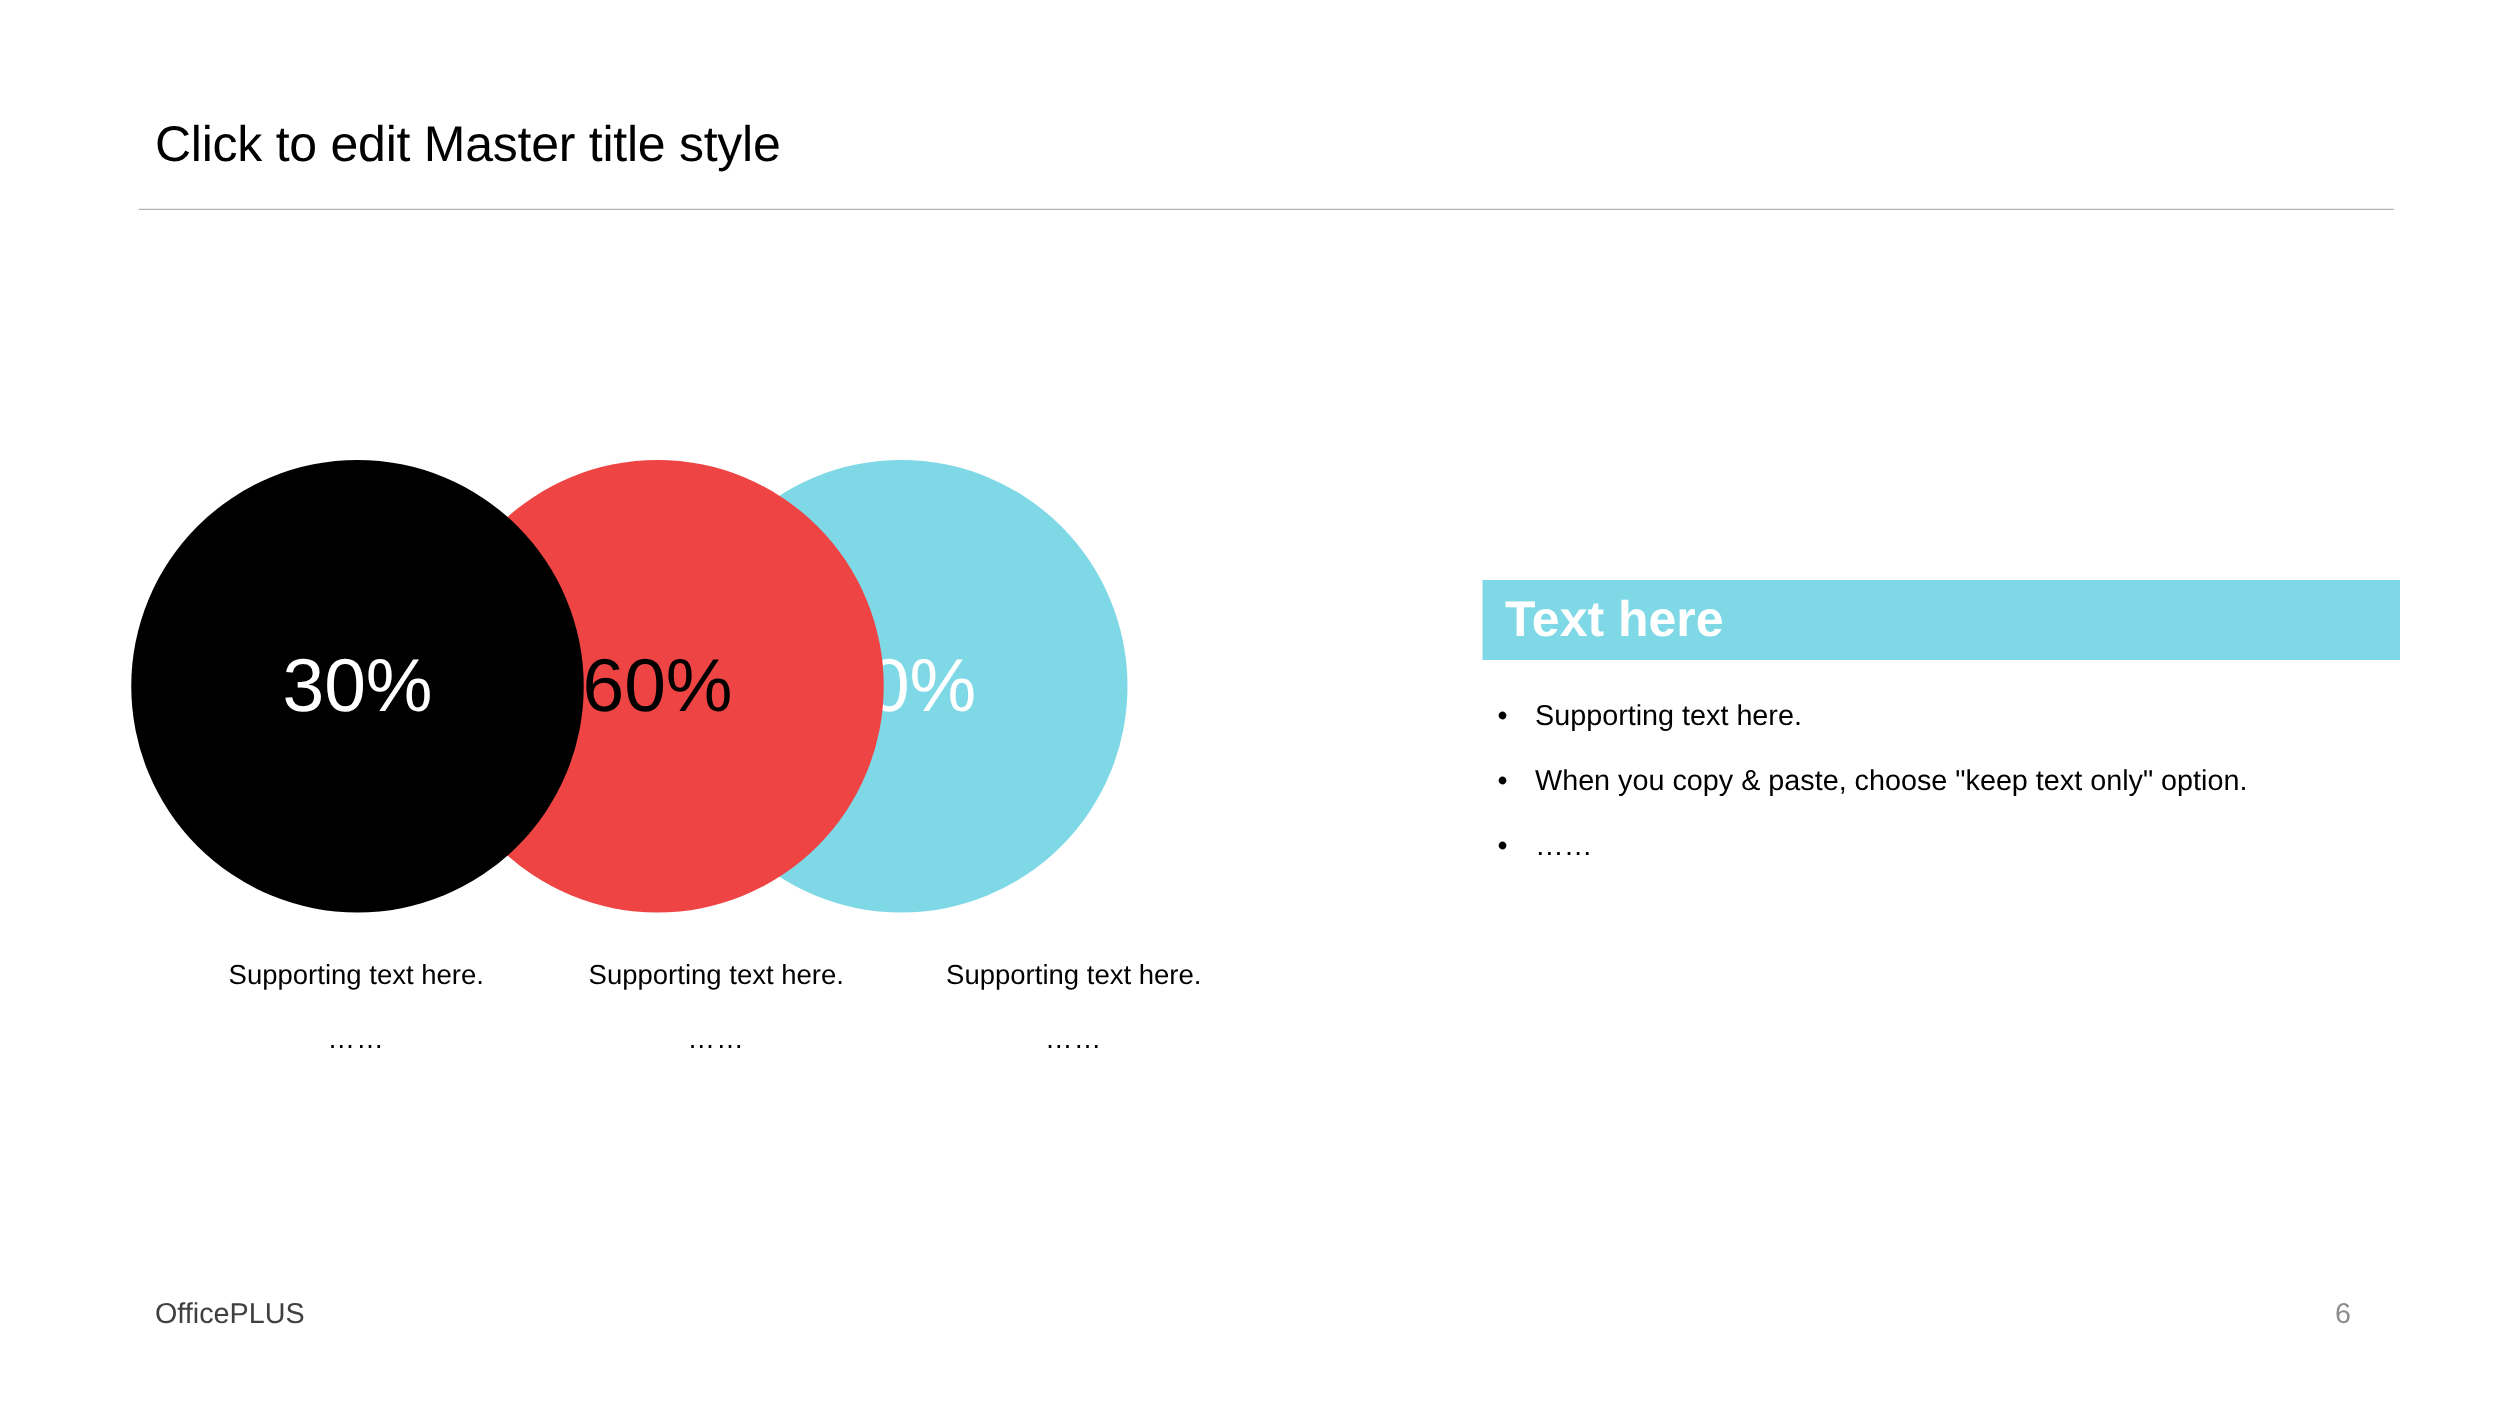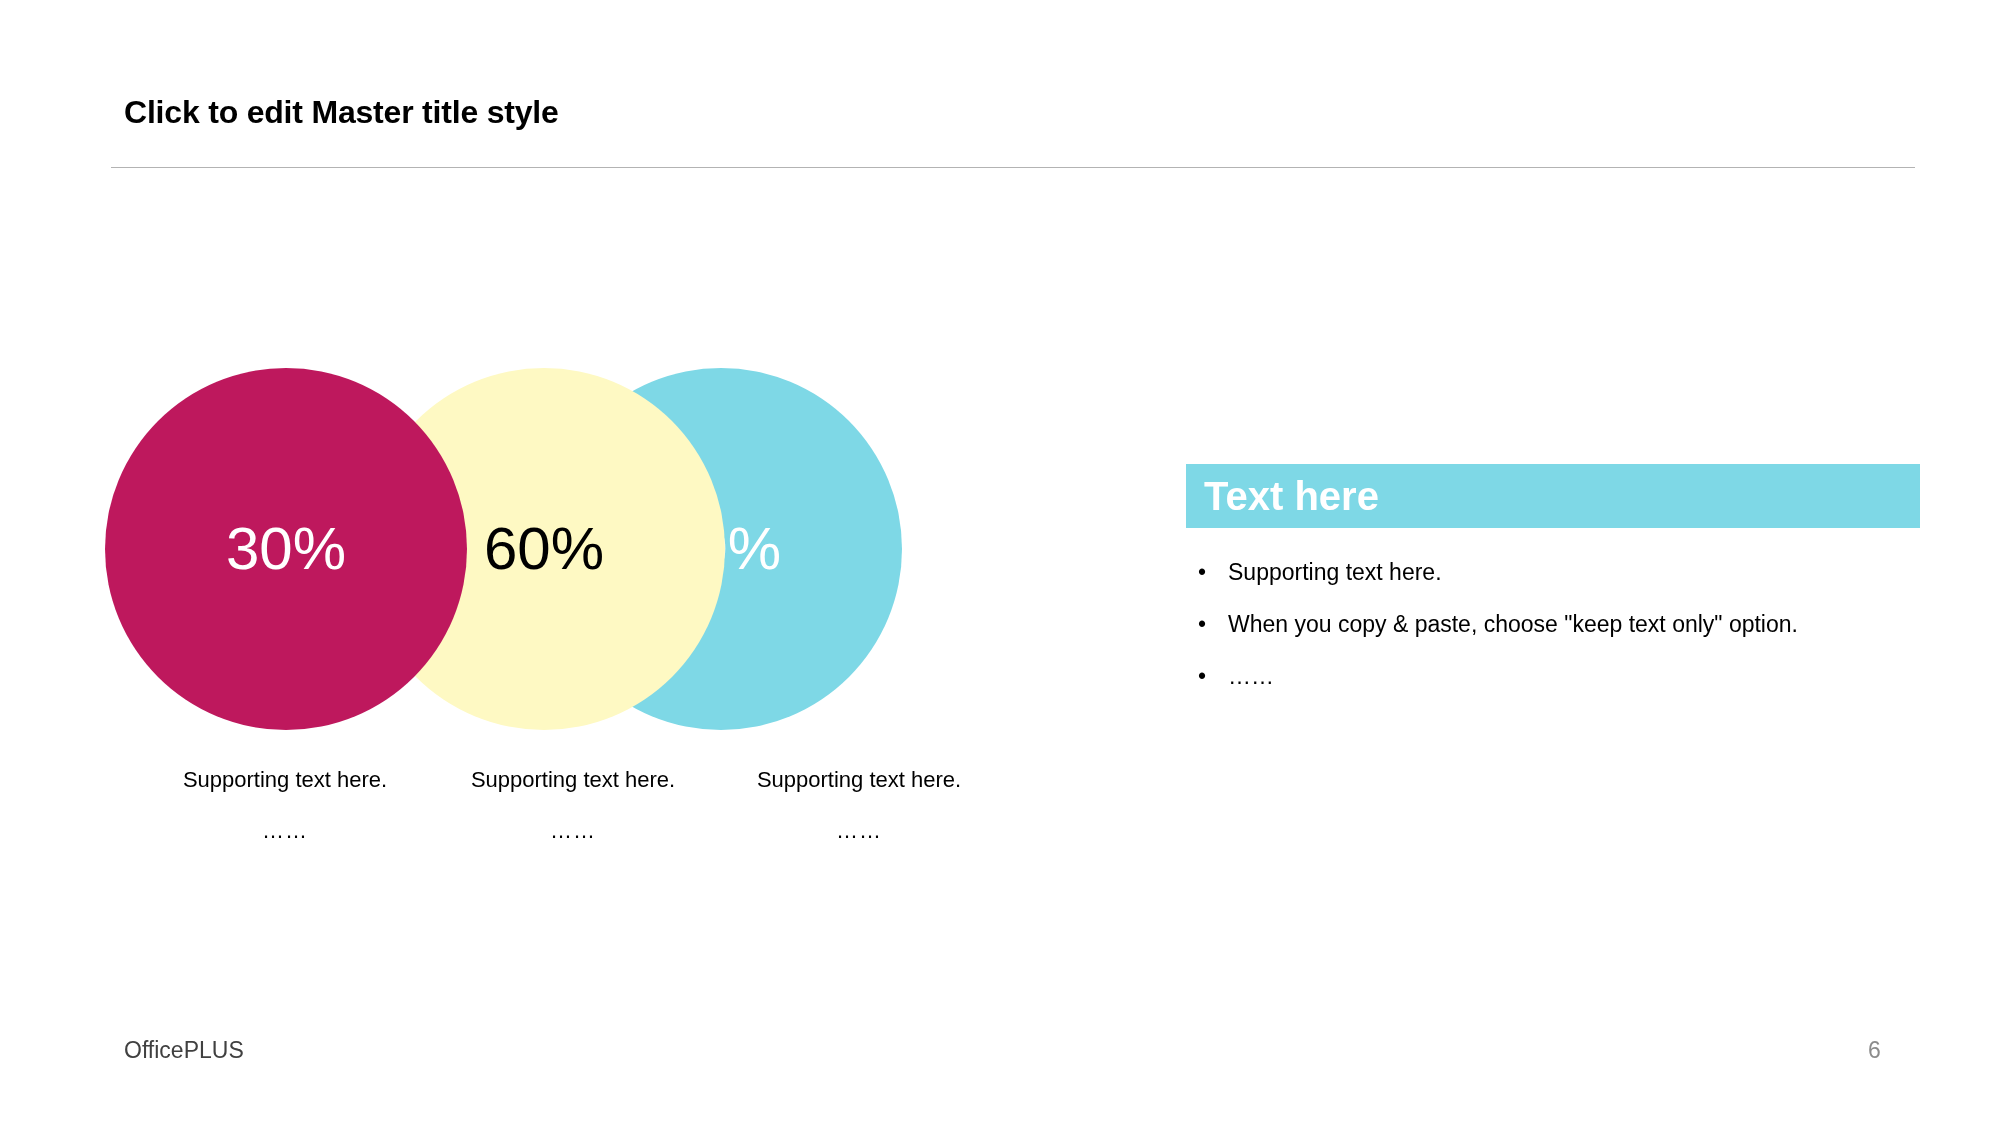--- a/index.html
+++ b/index.html
@@ -21,22 +21,22 @@
   }
 
   
   .title-block {
     position: absolute;
     left: 124px;
     top: 95px;
     width: 1800px;
   }
   .slide-title {
-    font-size: 32px;
-    font-weight: bold;
+    font-size: 40px;
+    font-weight: normal;
     color: #000000;
     line-height: 1.08;
     letter-spacing: -0.2px;
     white-space: nowrap;
   }
   .title-rule {
     position: absolute;
     left: 111px;
     top: 167px;
     width: 1804px;
@@ -62,29 +62,29 @@
   .circle .pct {
     font-size: 60px;
     font-weight: normal;
     line-height: 1;
   }
   .circle-1 {
     left: 0px;
     top: 0px;
     width: 362px;
     height: 362px;
-    background: #be185d;
+    background: #000000;
     z-index: 3;
   }
   .circle-2 {
-    left: 258px;
+    left: 240px;
     top: 0px;
     width: 362px;
     height: 362px;
-    background: #fef9c3;
+    background: #ef4444;
     z-index: 2;
   }
   .circle-3 {
     left: 435px;
     top: 0px;
     width: 362px;
     height: 362px;
     background: #7ed8e6;
     z-index: 1;
   }

